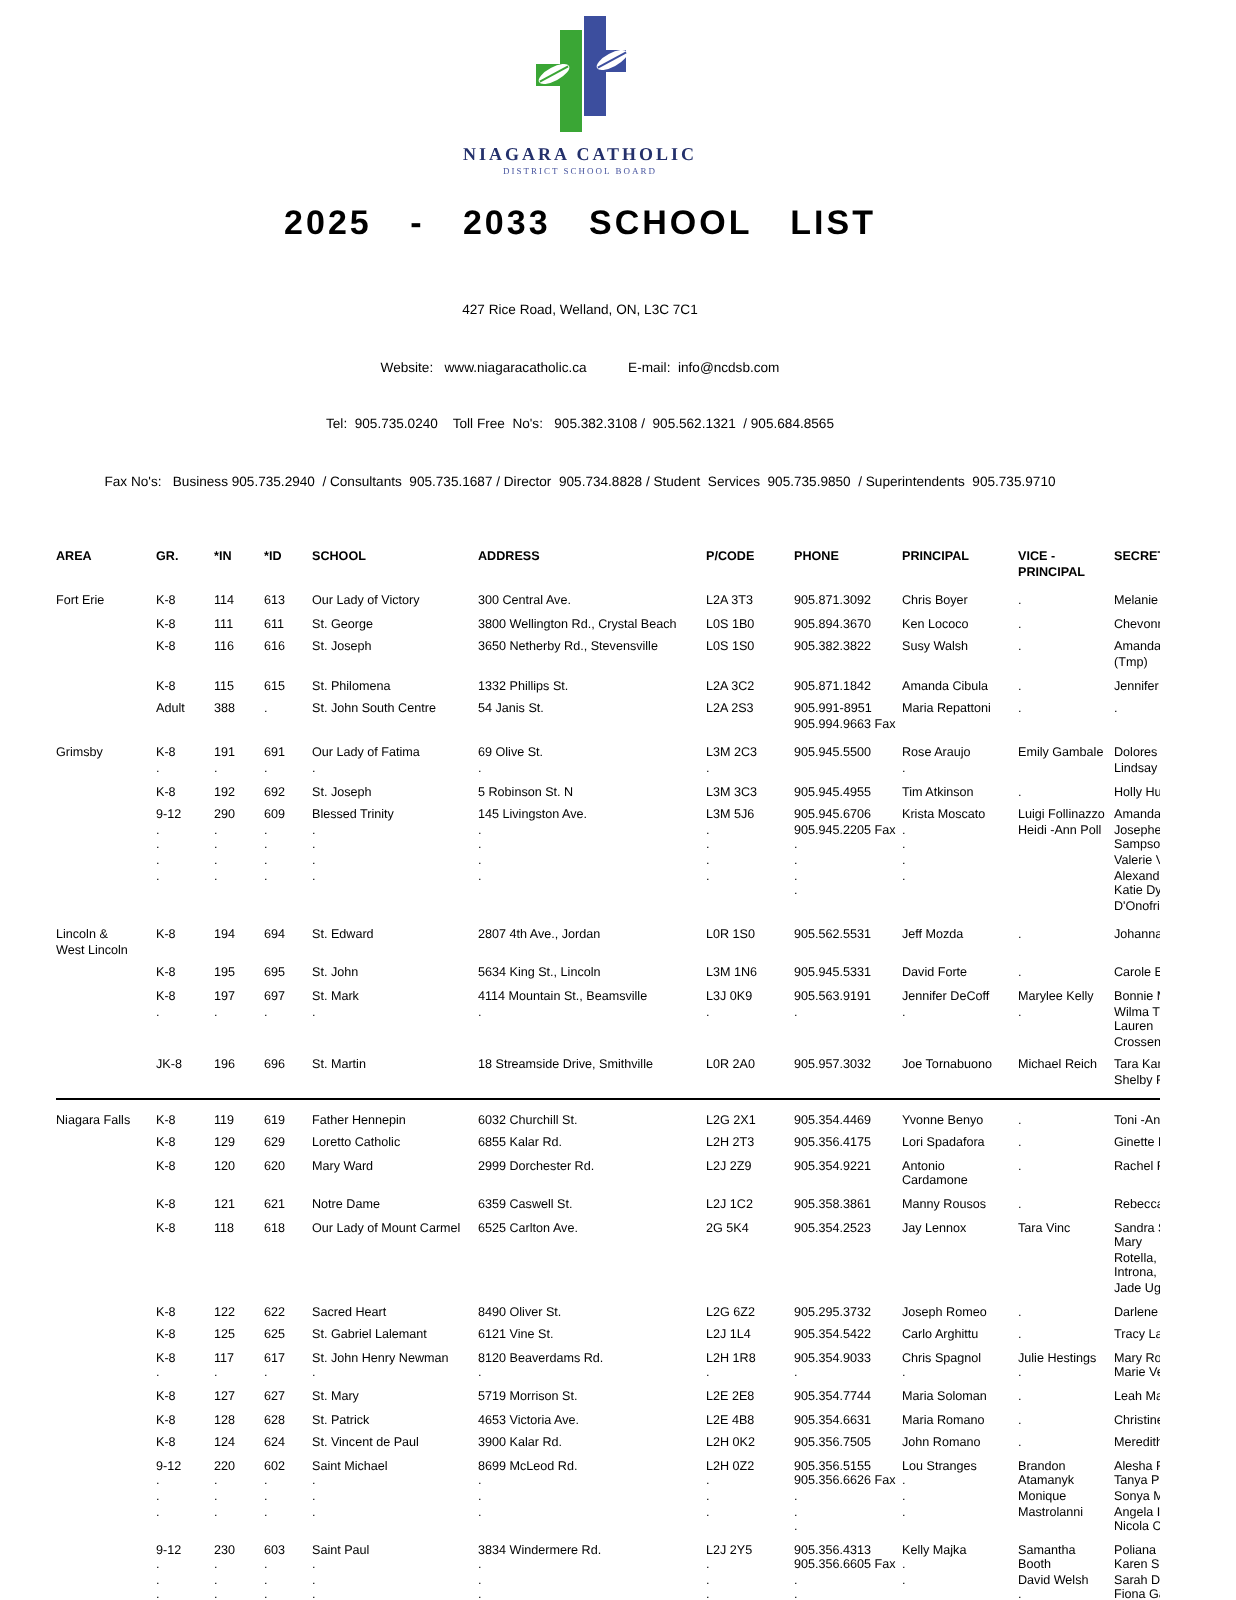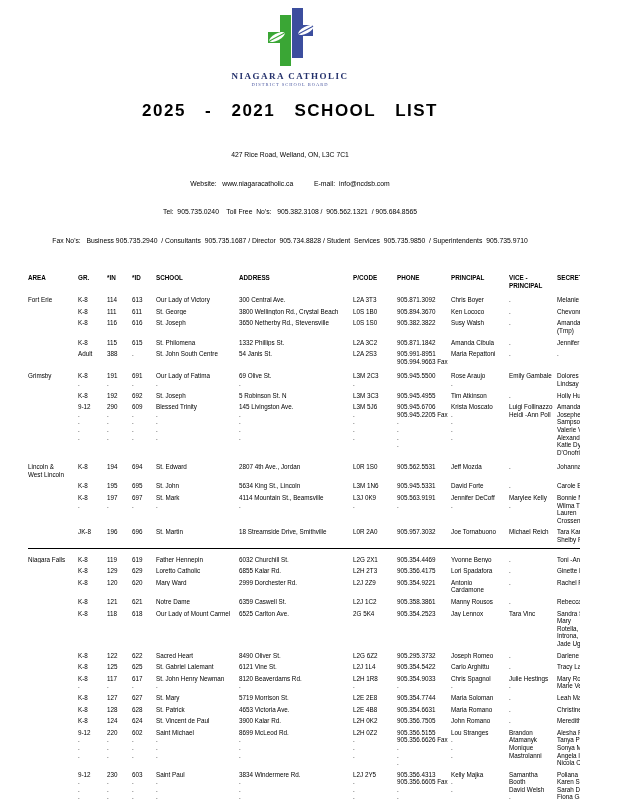--- a/index.html
+++ b/index.html
@@ -69,21 +69,21 @@
       </g>
       <g transform="rotate(-28 49 22)">
         <ellipse cx="49" cy="22" rx="8.5" ry="3.4" fill="#ffffff"></ellipse>
         <line x1="41" y1="22" x2="57" y2="22" stroke="#3c4e9e" stroke-width="1"></line>
       </g>
     </svg>
     <div class="org-name">NIAGARA CATHOLIC</div>
     <div class="org-sub">DISTRICT SCHOOL BOARD</div>
   </div>
 
-  <div class="doc-title">2025 - 2021 SCHOOL LIST</div>
+  <div class="doc-title">2025 - 2033 SCHOOL LIST</div>
 
   <div class="contact">
     <div>427 Rice Road, Welland, ON, L3C 7C1</div>
     <div>Website:   www.niagaracatholic.ca           E-mail:  info@ncdsb.com</div>
     <div>Tel:  905.735.0240    Toll Free  No's:   905.382.3108 /  905.562.1321  / 905.684.8565</div>
     <div>Fax No's:   Business 905.735.2940  / Consultants  905.735.1687 / Director  905.734.8828 / Student  Services  905.735.9850  / Superintendents  905.735.9710</div>
   </div>
 
   <div class="schooltable">
     <div class="thead">

